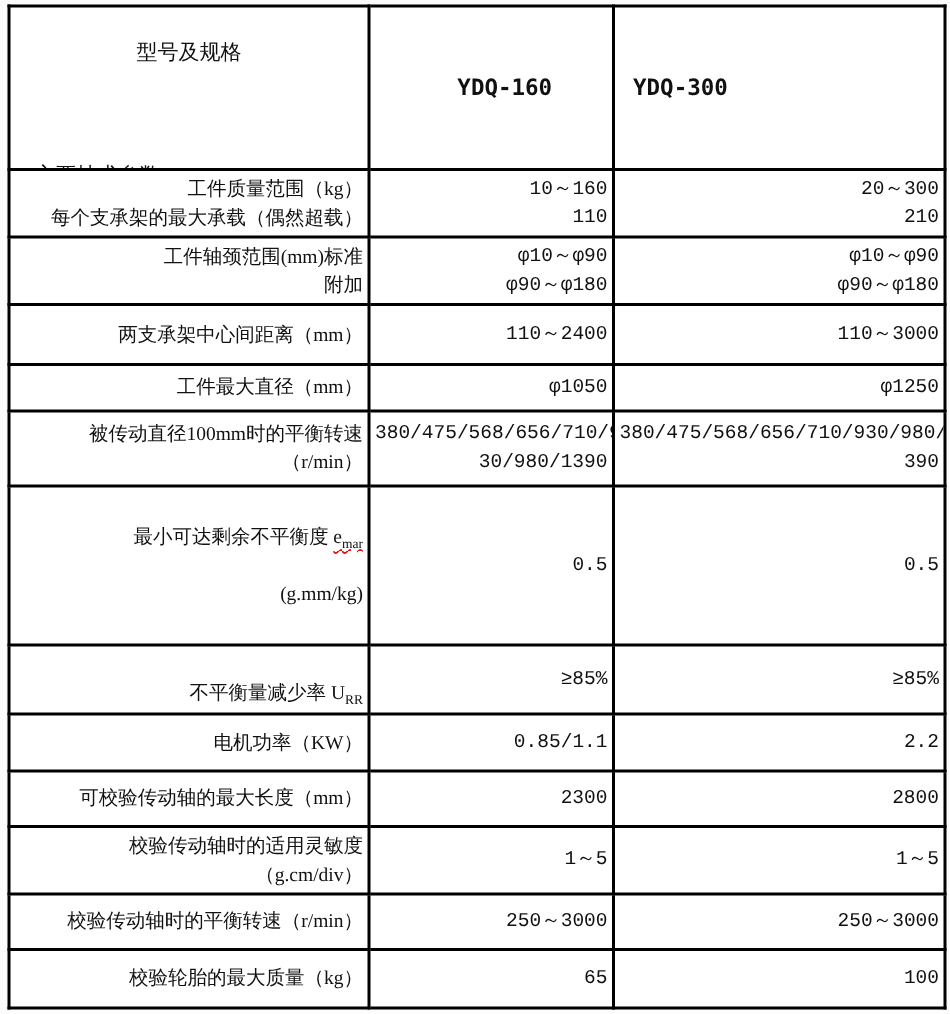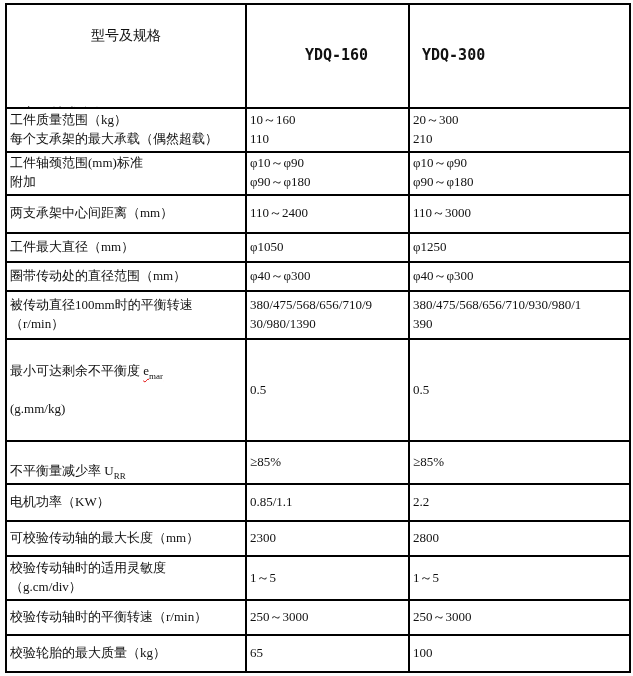--- a/index.html
+++ b/index.html
@@ -32,22 +32,22 @@
   col.c-v2{width:221px;}
   td{
     border:2px solid var(--border-color);
     font-size:13px;
     line-height:1.45;
     vertical-align:middle;
     padding:1px 3px;
     white-space:pre-line;
     overflow:hidden;
   }
-  td.label{text-align:left;}
-  td.val{text-align:left;}
+  td.label{text-align:right;}
+  td.val{text-align:right;font-family:Liberation Mono, monospace;}
   
   td.corner{padding:2px 16px;vertical-align:top;}
   .corner-inner{
     display:flex;flex-direction:column;justify-content:space-between;
     height:100%;min-height:57px;
   }
   .corner-top{text-align:center;font-size:14px;}
   .corner-bottom{text-align:left;font-size:14px;}
   td.model{
     font-family:"DejaVu Sans Mono","Liberation Mono",monospace;
@@ -113,25 +113,20 @@
       <td class="val">110～2400</td>
       <td class="val">110～3000</td>
     </tr>
 
     <tr style="height:28px">
       <td class="label">工件最大直径（mm）</td>
       <td class="val">φ1050</td>
       <td class="val">φ1250</td>
     </tr>
 
-    <tr style="height:28px">
-      <td class="label">圈带传动处的直径范围（mm）</td>
-      <td class="val">φ40～φ300</td>
-      <td class="val">φ40～φ300</td>
-    </tr>
 
     <tr style="height:47px">
       <td class="label">被传动直径100mm时的平衡转速
 （r/min）</td>
       <td class="val">380/475/568/656/710/9
 30/980/1390</td>
       <td class="val">380/475/568/656/710/930/980/1
 390</td>
     </tr>
 

